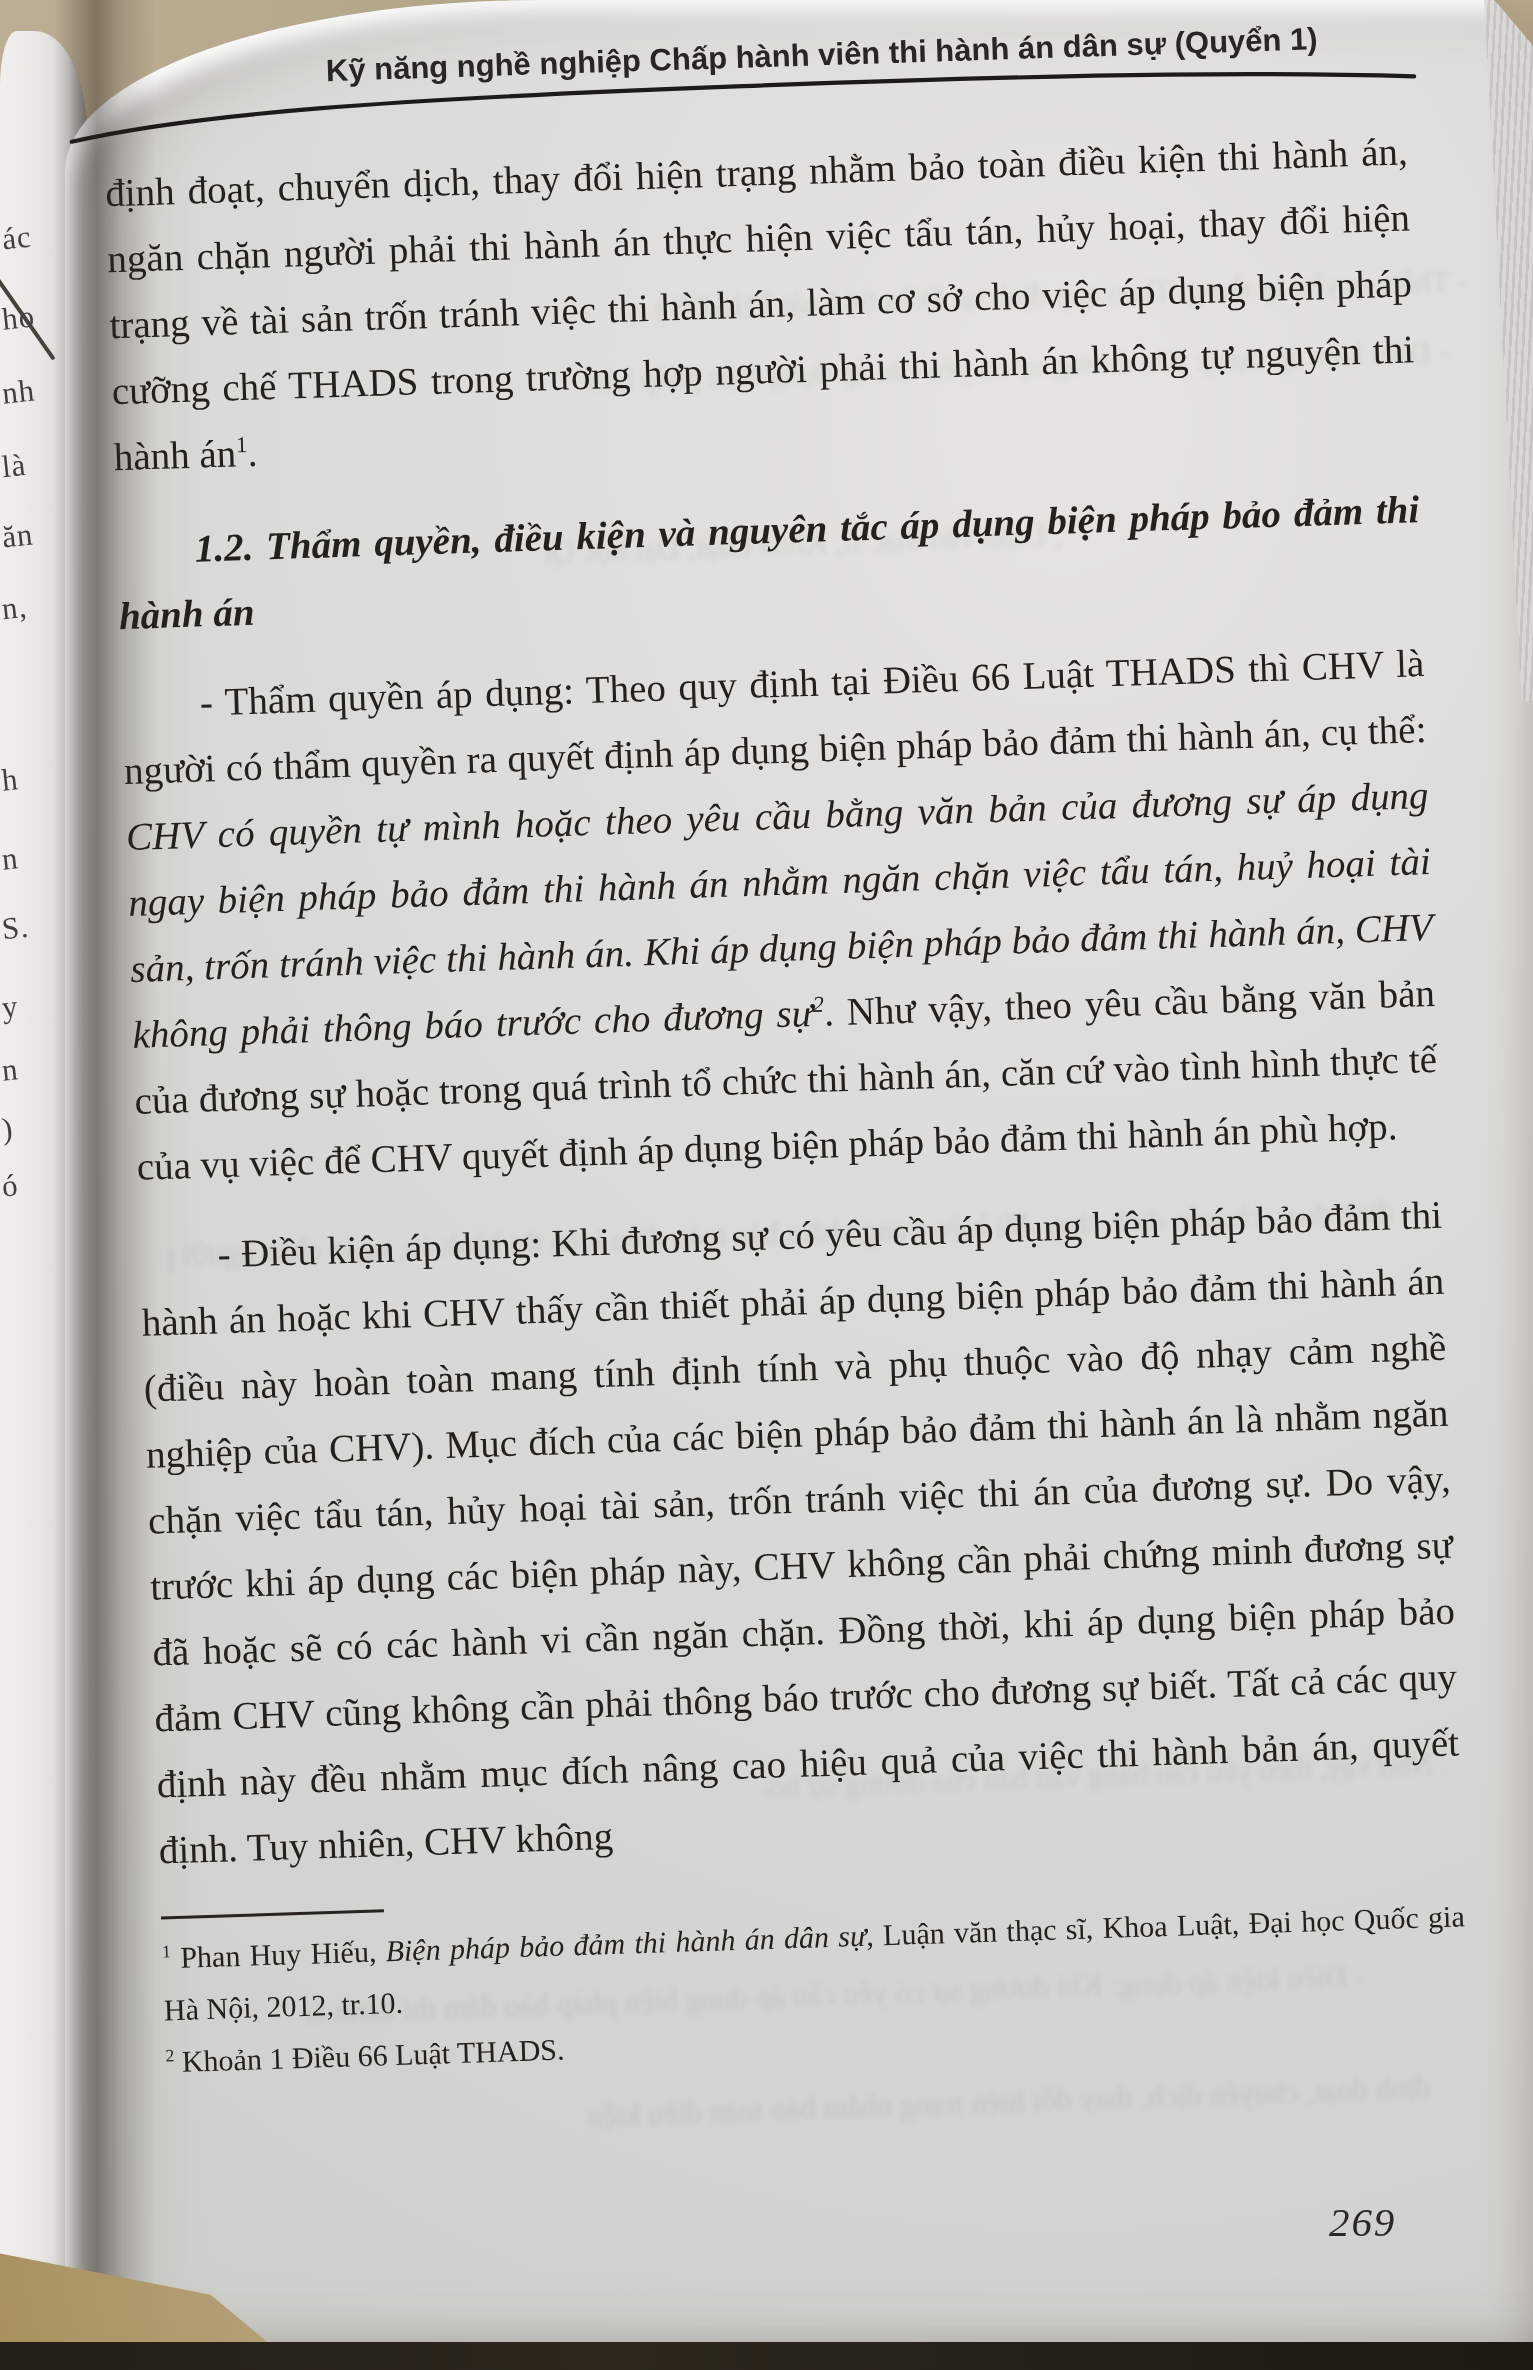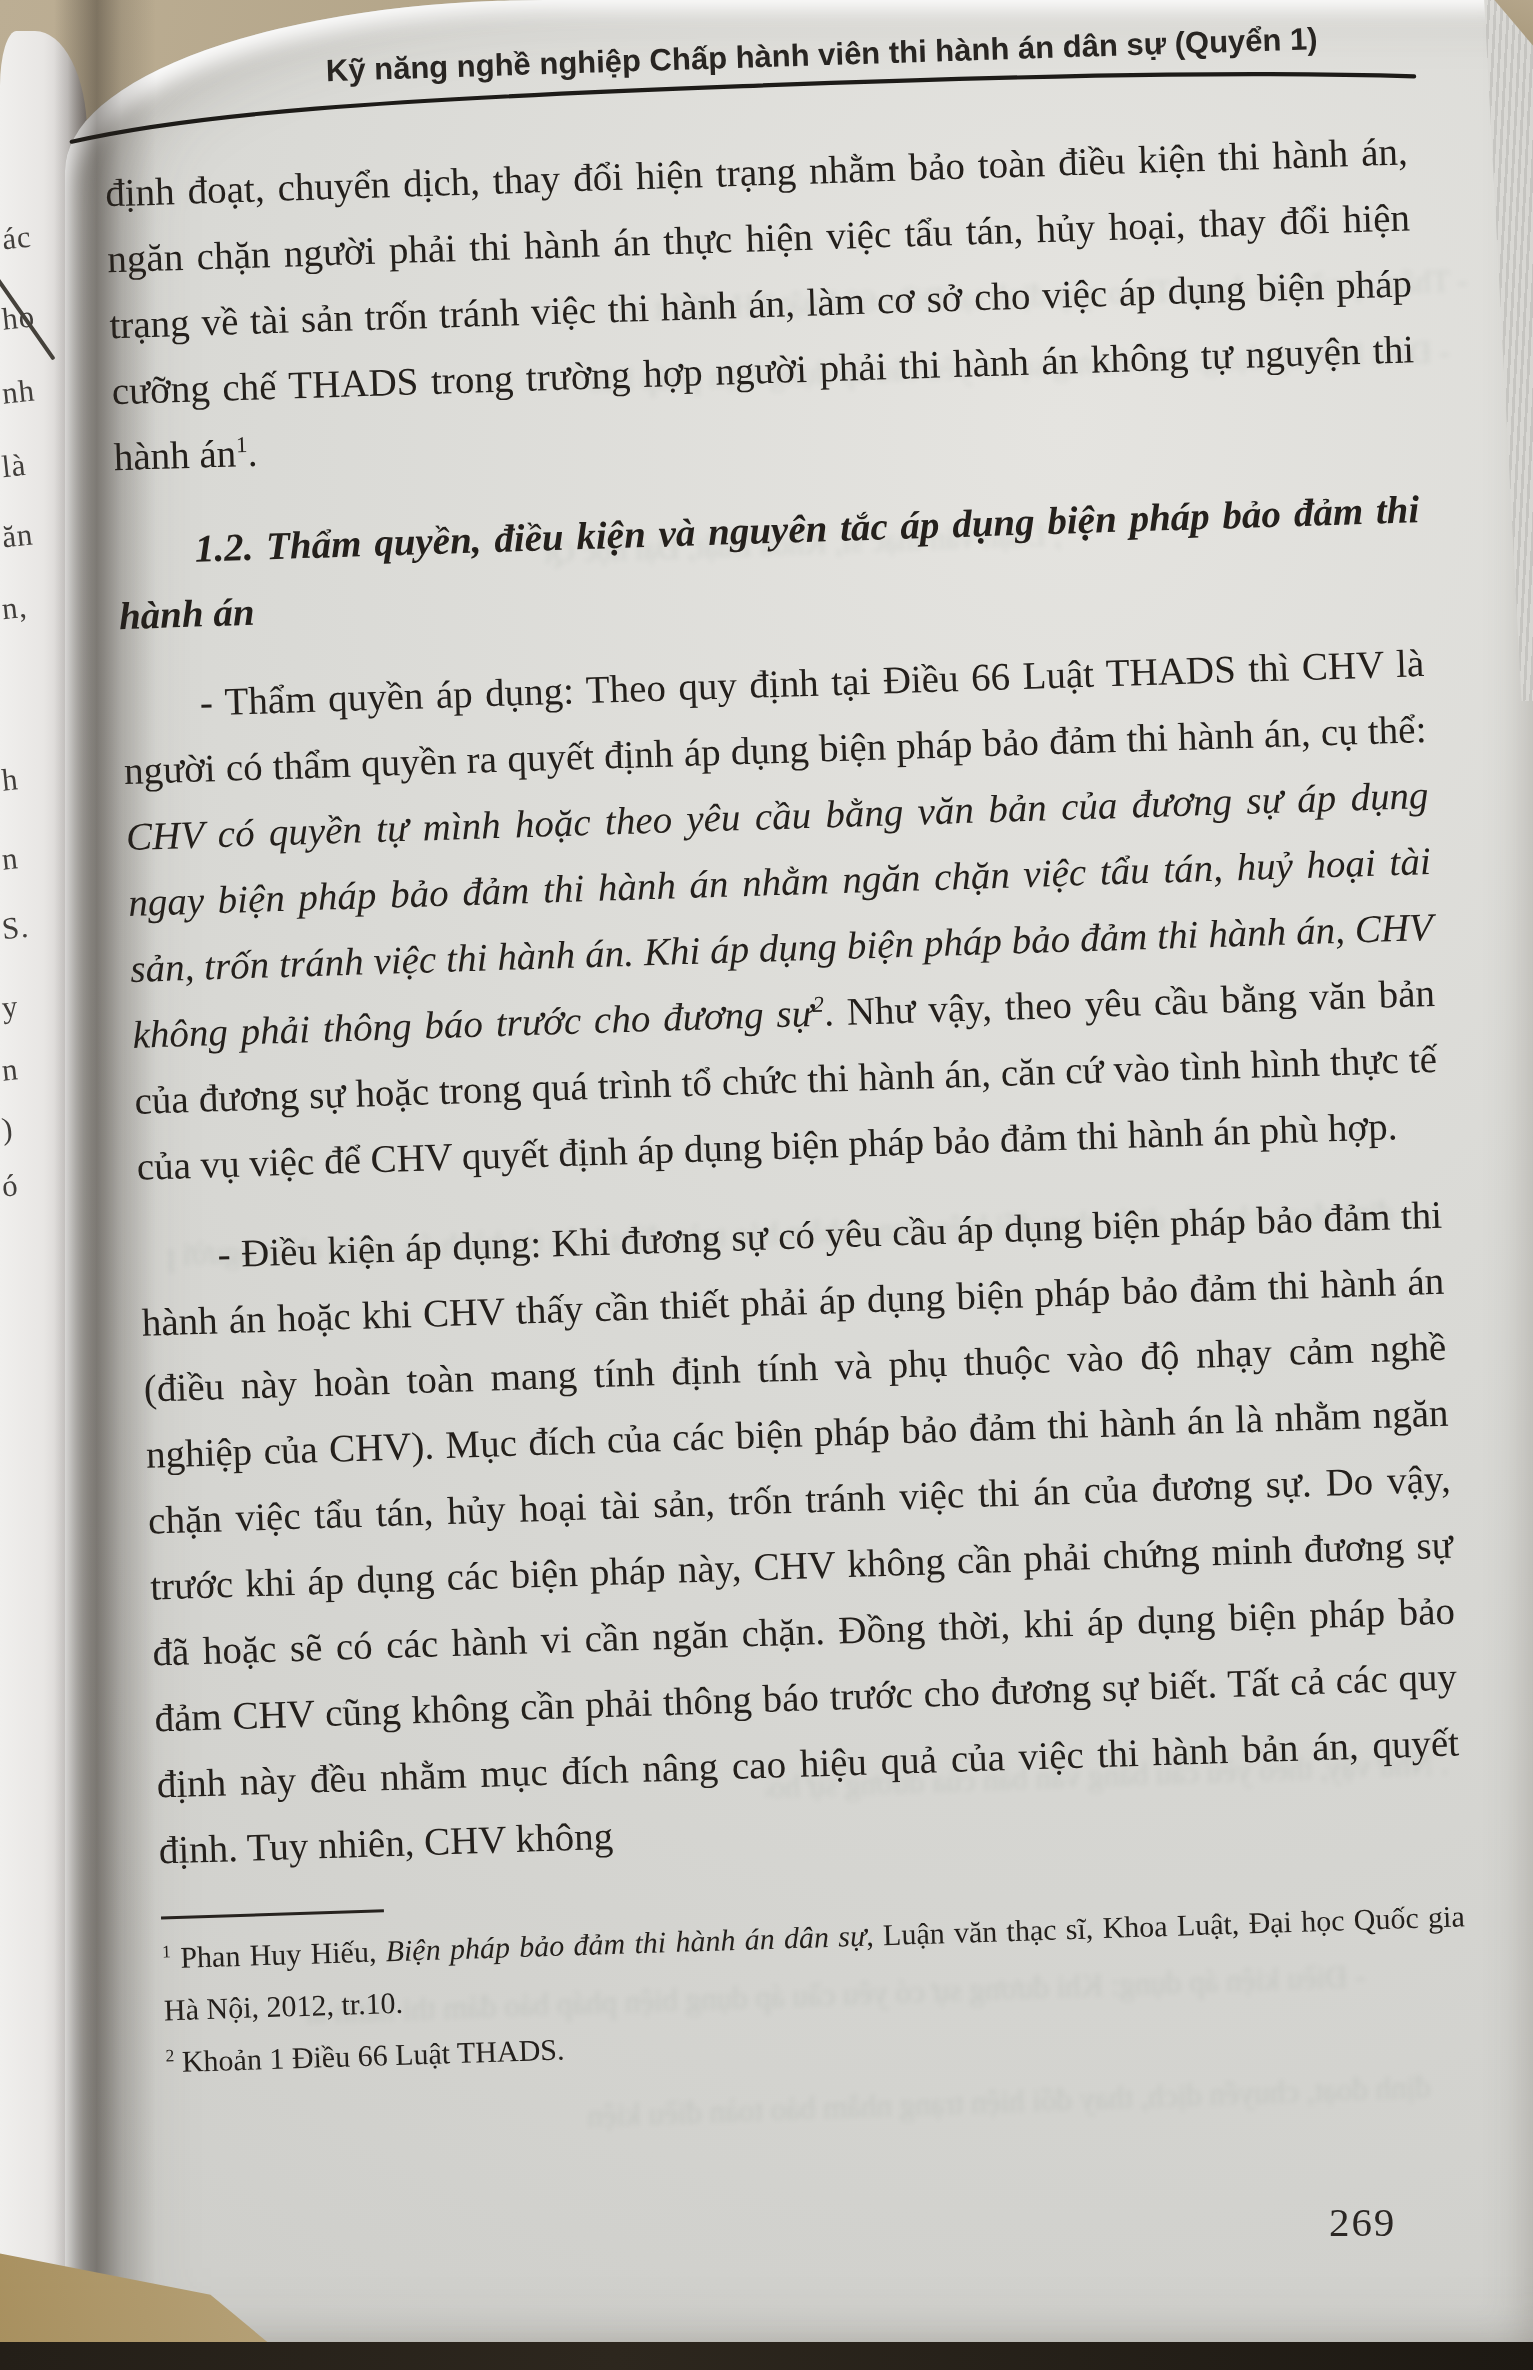--- a/index.html
+++ b/index.html
@@ -67,21 +67,21 @@
   .heading{font-size:39px;line-height:65px;font-weight:700;font-style:italic;
     text-indent:78px;margin:28px 0 20px 0;text-align:justify;}
   .em-run{font-style:italic;}
   sup{font-size:58%;line-height:0;}
 
   .footnotes{margin-top:33px;font-size:30px;line-height:52px;text-align:justify;}
   .fn-rule{width:223px;border-top:3.7px solid #27231f;margin-bottom:13px;}
   .fn{margin:0;}
 
   .page-number{position:absolute;right:138px;bottom:100px;z-index:5;
-    font-size:41px;color:#2b2724;letter-spacing:1.8px;}
+    font-size:41px;color:#2b2724;letter-spacing:1.8px;font-style:italic;}
 
   
   .fore-edge{position:absolute;right:0;top:0;width:89px;height:701px;z-index:6;
     background:repeating-linear-gradient(93deg,#d9d8d4 0 3.7px,#c5c4c0 3.7px 6.5px);
     clip-path:polygon(44% 0,100% 0,100% 100%,86% 100%);opacity:.92;}
   .corner-tr{position:absolute;right:0;top:0;width:66px;height:85px;z-index:7;
     background:linear-gradient(200deg,#b5a68b,#9c8c6d);
     clip-path:polygon(40% 0,100% 0,100% 55%);}
 
   .bottom-left-wedge{position:absolute;left:0;bottom:20px;width:277px;height:115px;z-index:5;

